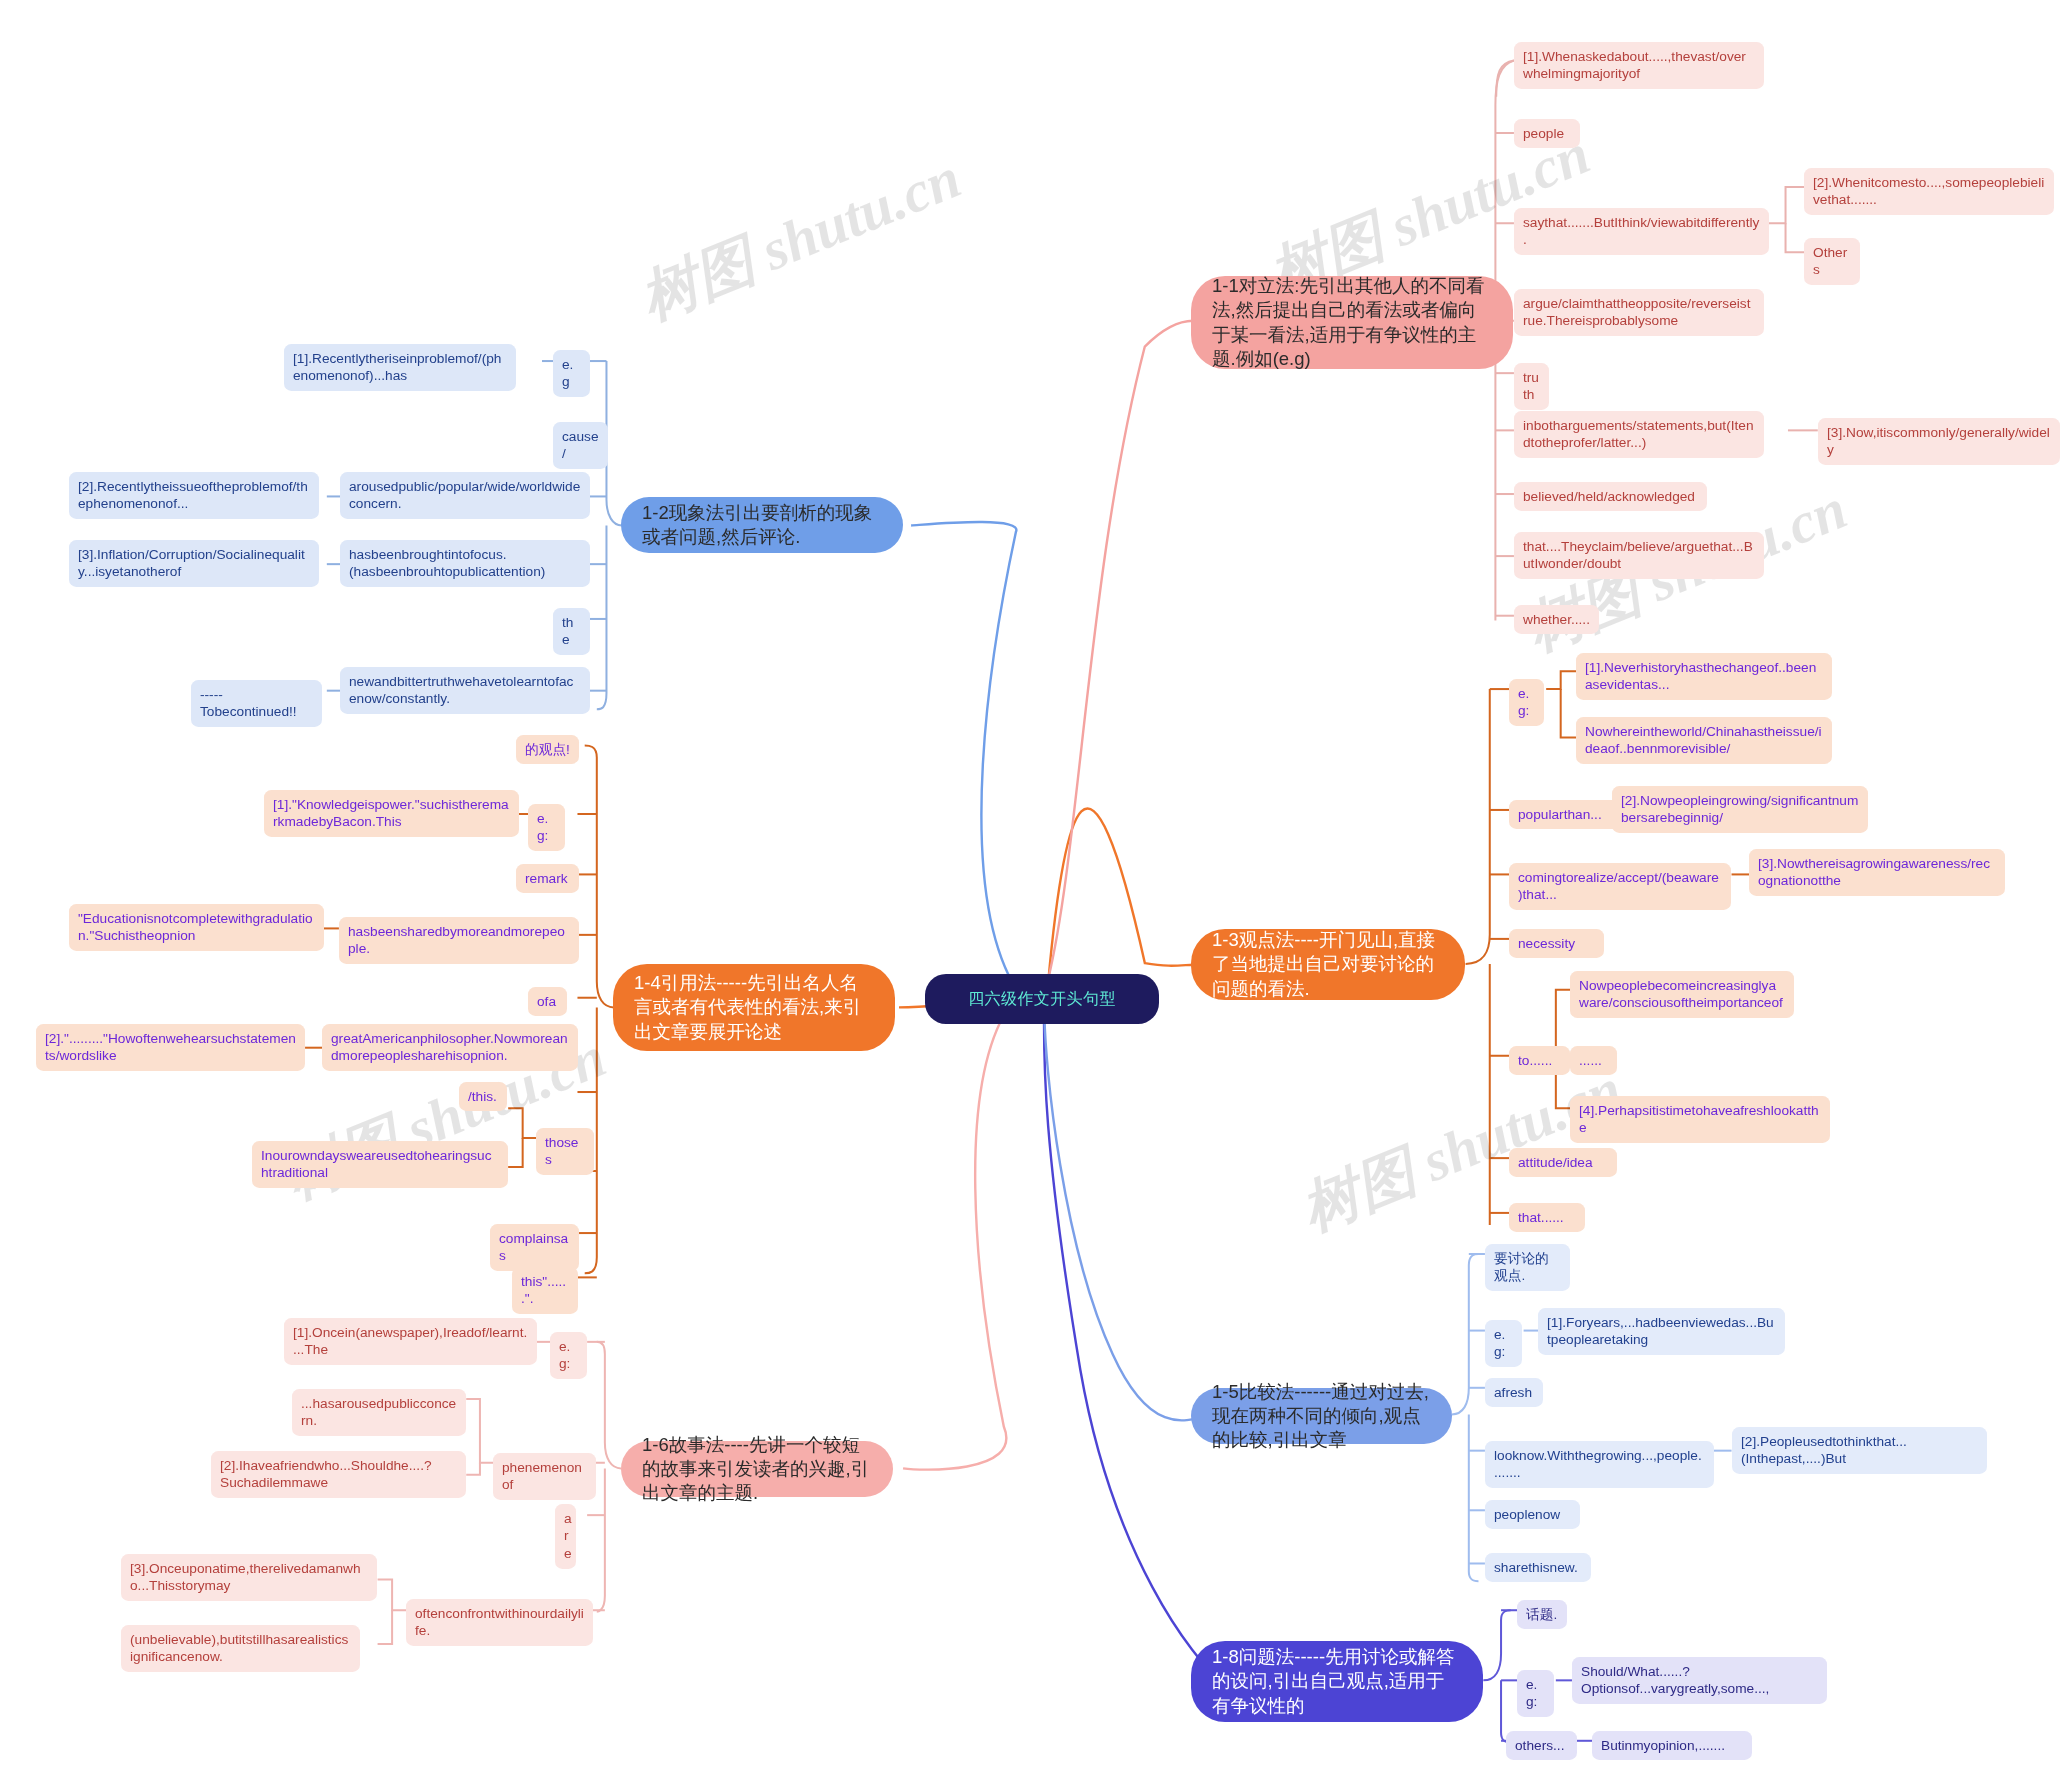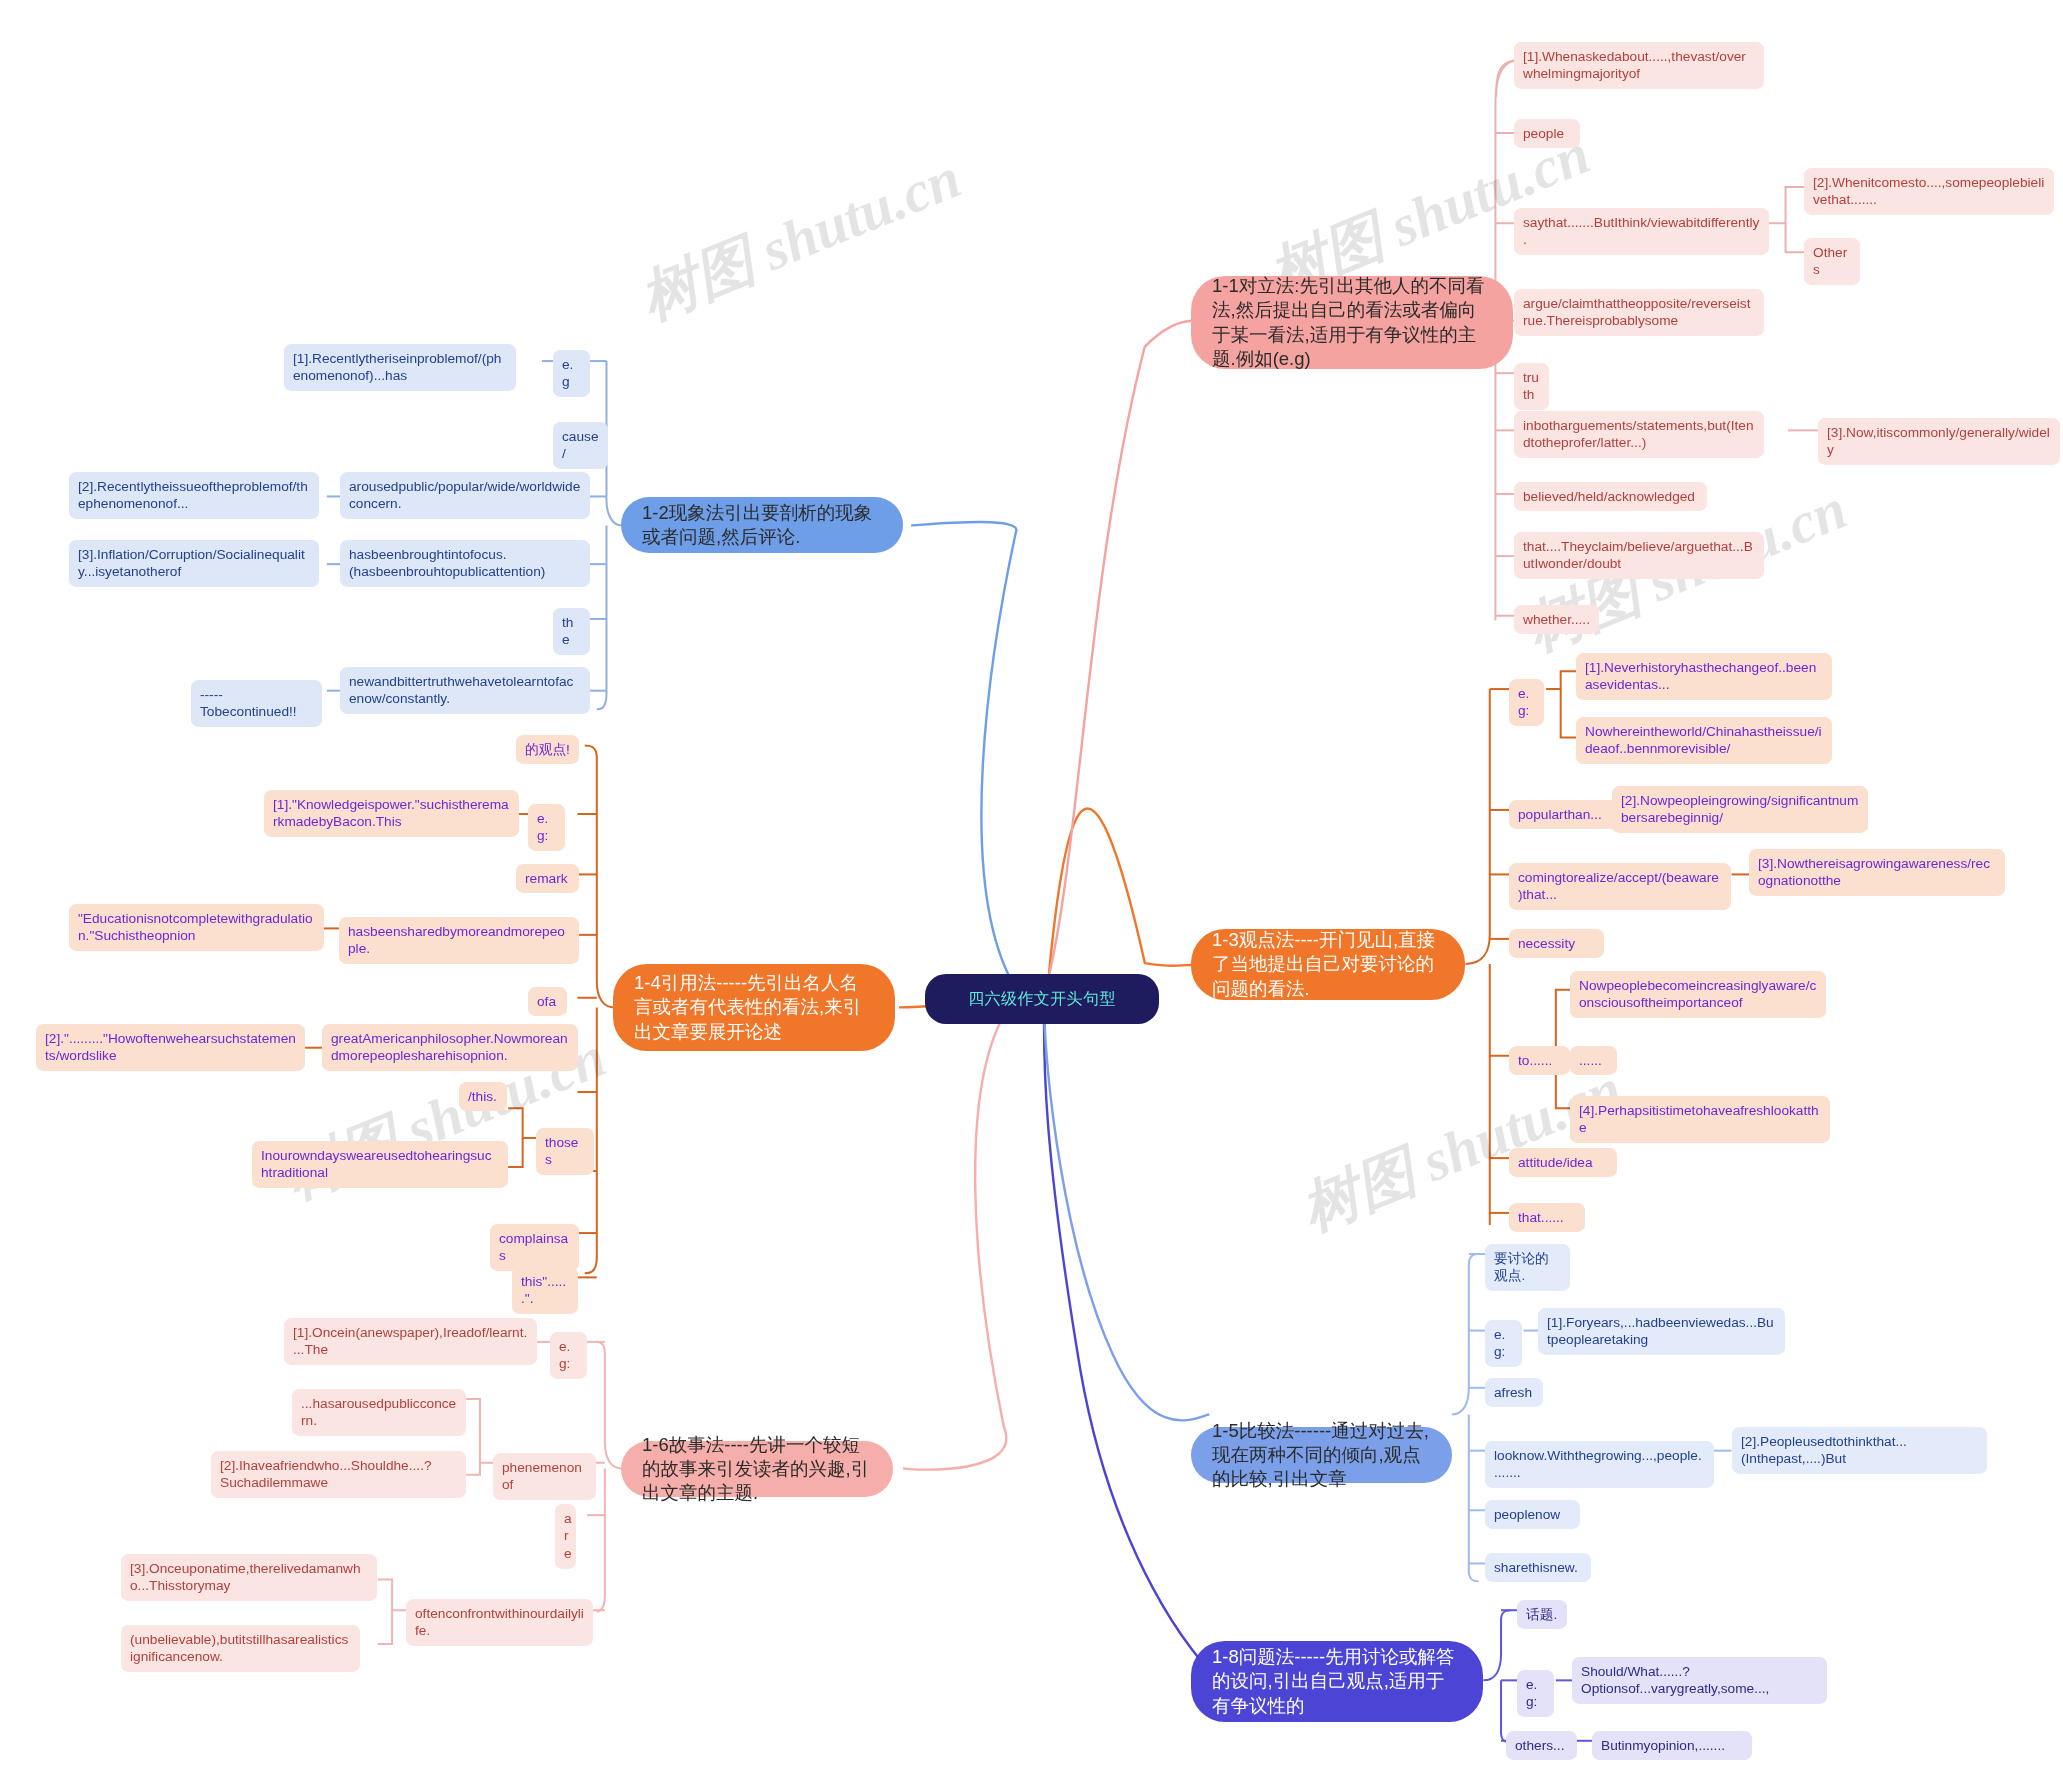--- a/index.html
+++ b/index.html
@@ -55,21 +55,21 @@
     border-radius:34px;
     font-size:18.5px;
     padding:11.3px 21px;
     color:#2b2b2b;
   }
   .topic.pink   {background:#f4a3a0;}
   .topic.blue   {background:#6f9ee8;}
   .topic.orangeL{background:#f0762a;color:#ffffff;}
   .topic.orangeD{background:#f0762a;color:#ffffff;}
   .topic.lightpink{background:#f6aeab;}
-  .topic.lightblue{background:#7b9fe8;margin-top:39px;}
+  .topic.lightblue{background:#7b9fe8;}
   .topic.purple {background:#4c44d4;color:#ffffff;}
   
   .chip{
     border-radius:7.3px;
     font-size:13.7px;
     padding:5.6px 9px;
   }
   .chip.pink  {background:#fbe5e2;color:#b4403c;}
   .chip.blue  {background:#dde7f8;color:#23418c;}
   .chip.orange{background:#fbe0cf;color:#6d28d9;}
@@ -248,21 +248,21 @@
 
   <div class="node chip orange" style="left:1509px;top:679px;width:35px;">e.g:</div>
   <div class="node chip orange" style="left:1576px;top:653px;width:256px;">[1].Neverhistoryhasthechangeof..beenasevidentas...</div>
   <div class="node chip orange" style="left:1576px;top:717px;width:256px;">Nowhereintheworld/Chinahastheissue/ideaof..bennmorevisible/</div>
   <div class="node chip orange" style="left:1509px;top:800px;width:125px;">popularthan...</div>
   <div class="node chip orange" style="left:1612px;top:786px;width:256px;">[2].Nowpeopleingrowing/significantnumbersarebeginnig/</div>
   <div class="node chip orange" style="left:1509px;top:863px;width:222px;">comingtorealize/accept/(beaware)that...</div>
   <div class="node chip orange" style="left:1749px;top:849px;width:256px;">[3].Nowthereisagrowingawareness/recognationotthe</div>
   <div class="node chip orange" style="left:1509px;top:929px;width:95px;">necessity</div>
   <div class="node chip orange" style="left:1509px;top:1046px;width:61px;">to......</div>
-  <div class="node chip orange" style="left:1570px;top:971px;width:256px;">Nowpeoplebecomeincreasinglyaware/consciousoftheimportanceof</div>
+  <div class="node chip orange" style="left:1570px;top:971px;width:224px;">Nowpeoplebecomeincreasinglyaware/consciousoftheimportanceof</div>
   <div class="node chip orange" style="left:1570px;top:1046px;width:47px;">......</div>
   <div class="node chip orange" style="left:1570px;top:1096px;width:260px;">[4].Perhapsitistimetohaveafreshlookatthe</div>
   <div class="node chip orange" style="left:1509px;top:1148px;width:108px;">attitude/idea</div>
   <div class="node chip orange" style="left:1509px;top:1203px;width:76px;">that......</div>
 
   <div class="node topic orangeL" style="left:613px;top:964px;width:282px;height:87px;">1-4引用法-----先引出名人名言或者有代表性的看法,来引出文章要展开论述</div>
 
   <div class="node chip orange" style="left:516px;top:735px;width:63px;">的观点!</div>
   <div class="node chip orange" style="left:528px;top:804px;width:37px;">e.g:</div>
   <div class="node chip orange" style="left:264px;top:790px;width:255px;">[1]."Knowledgeispower."suchistheremarkmadebyBacon.This</div>

